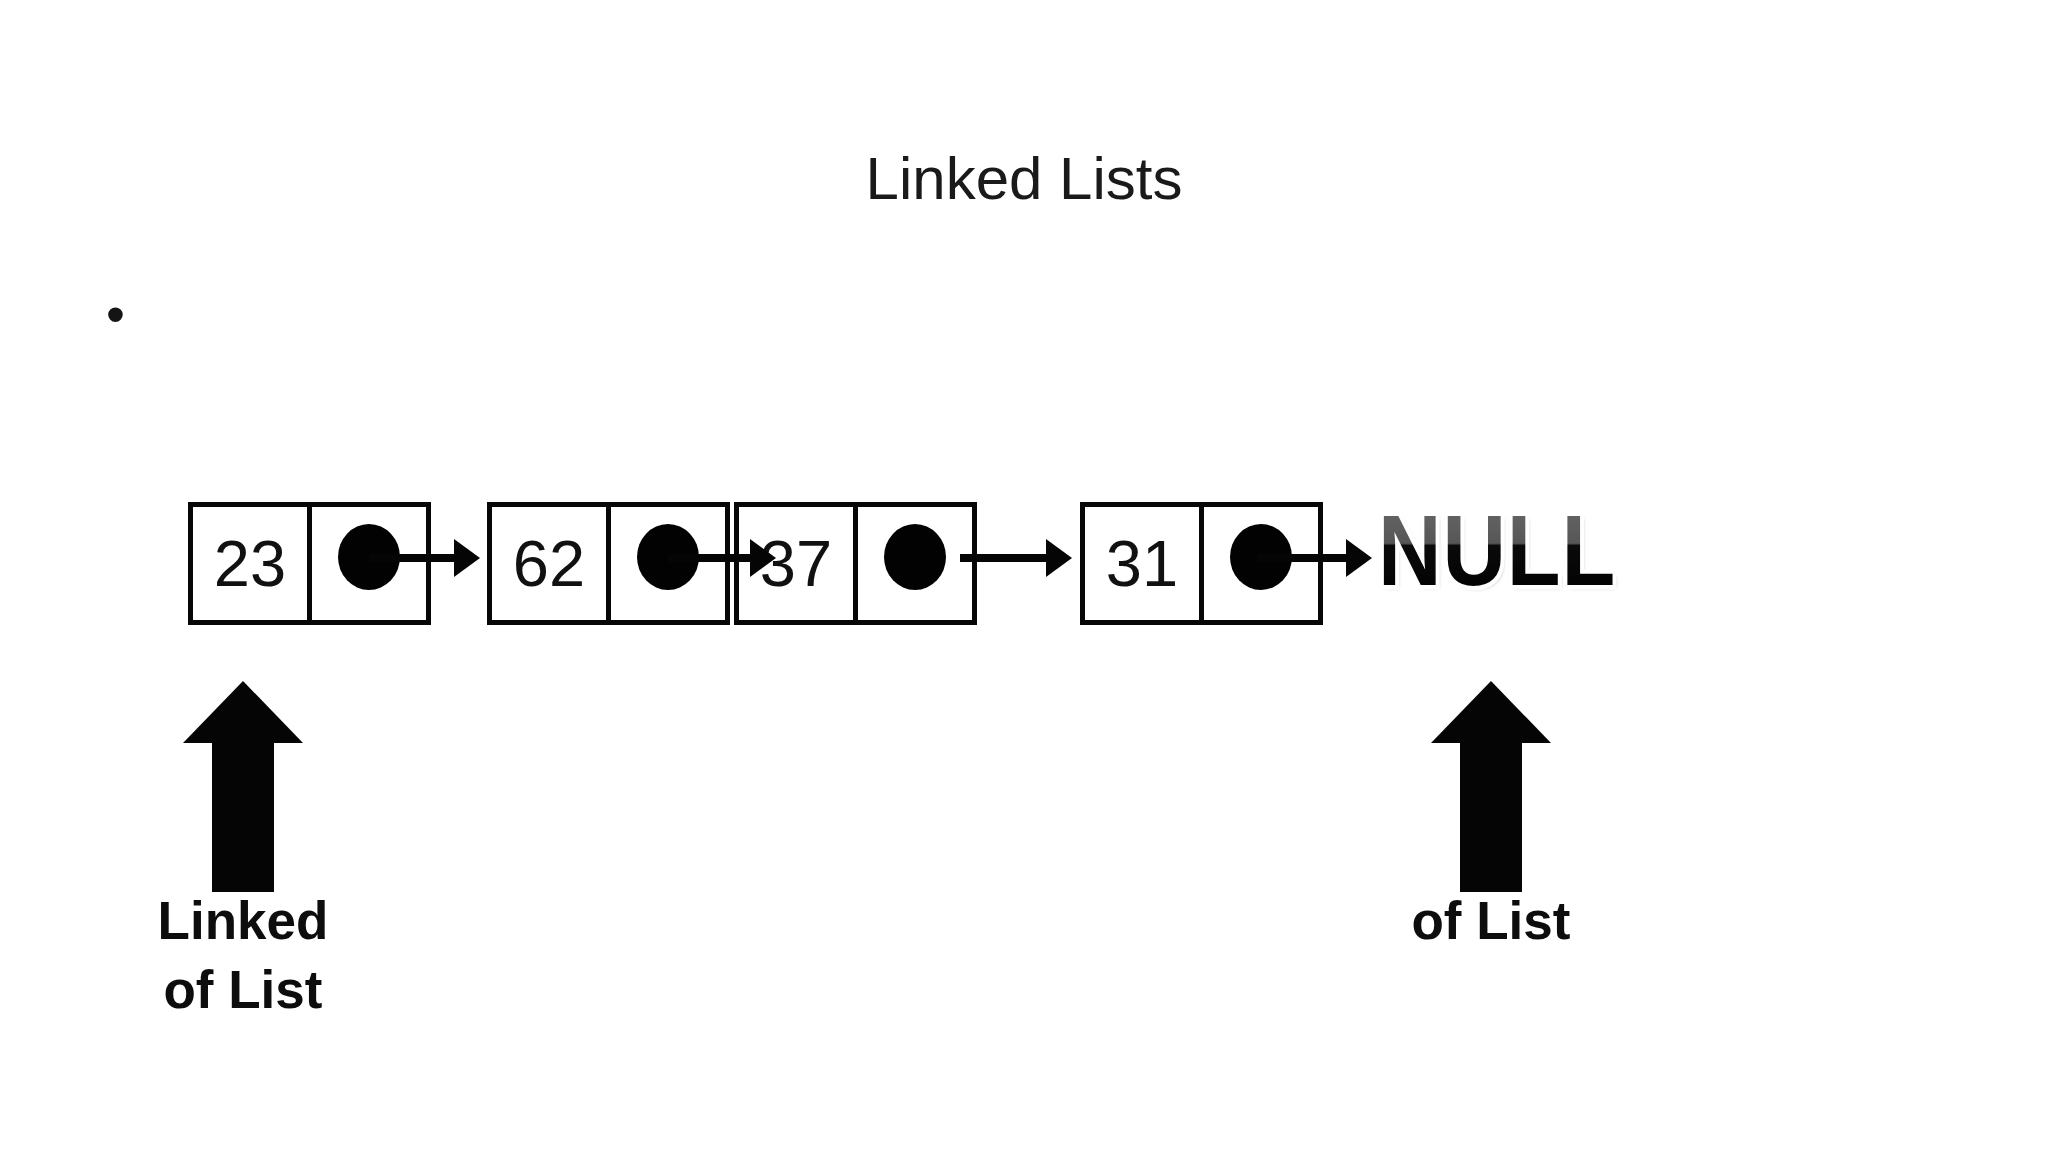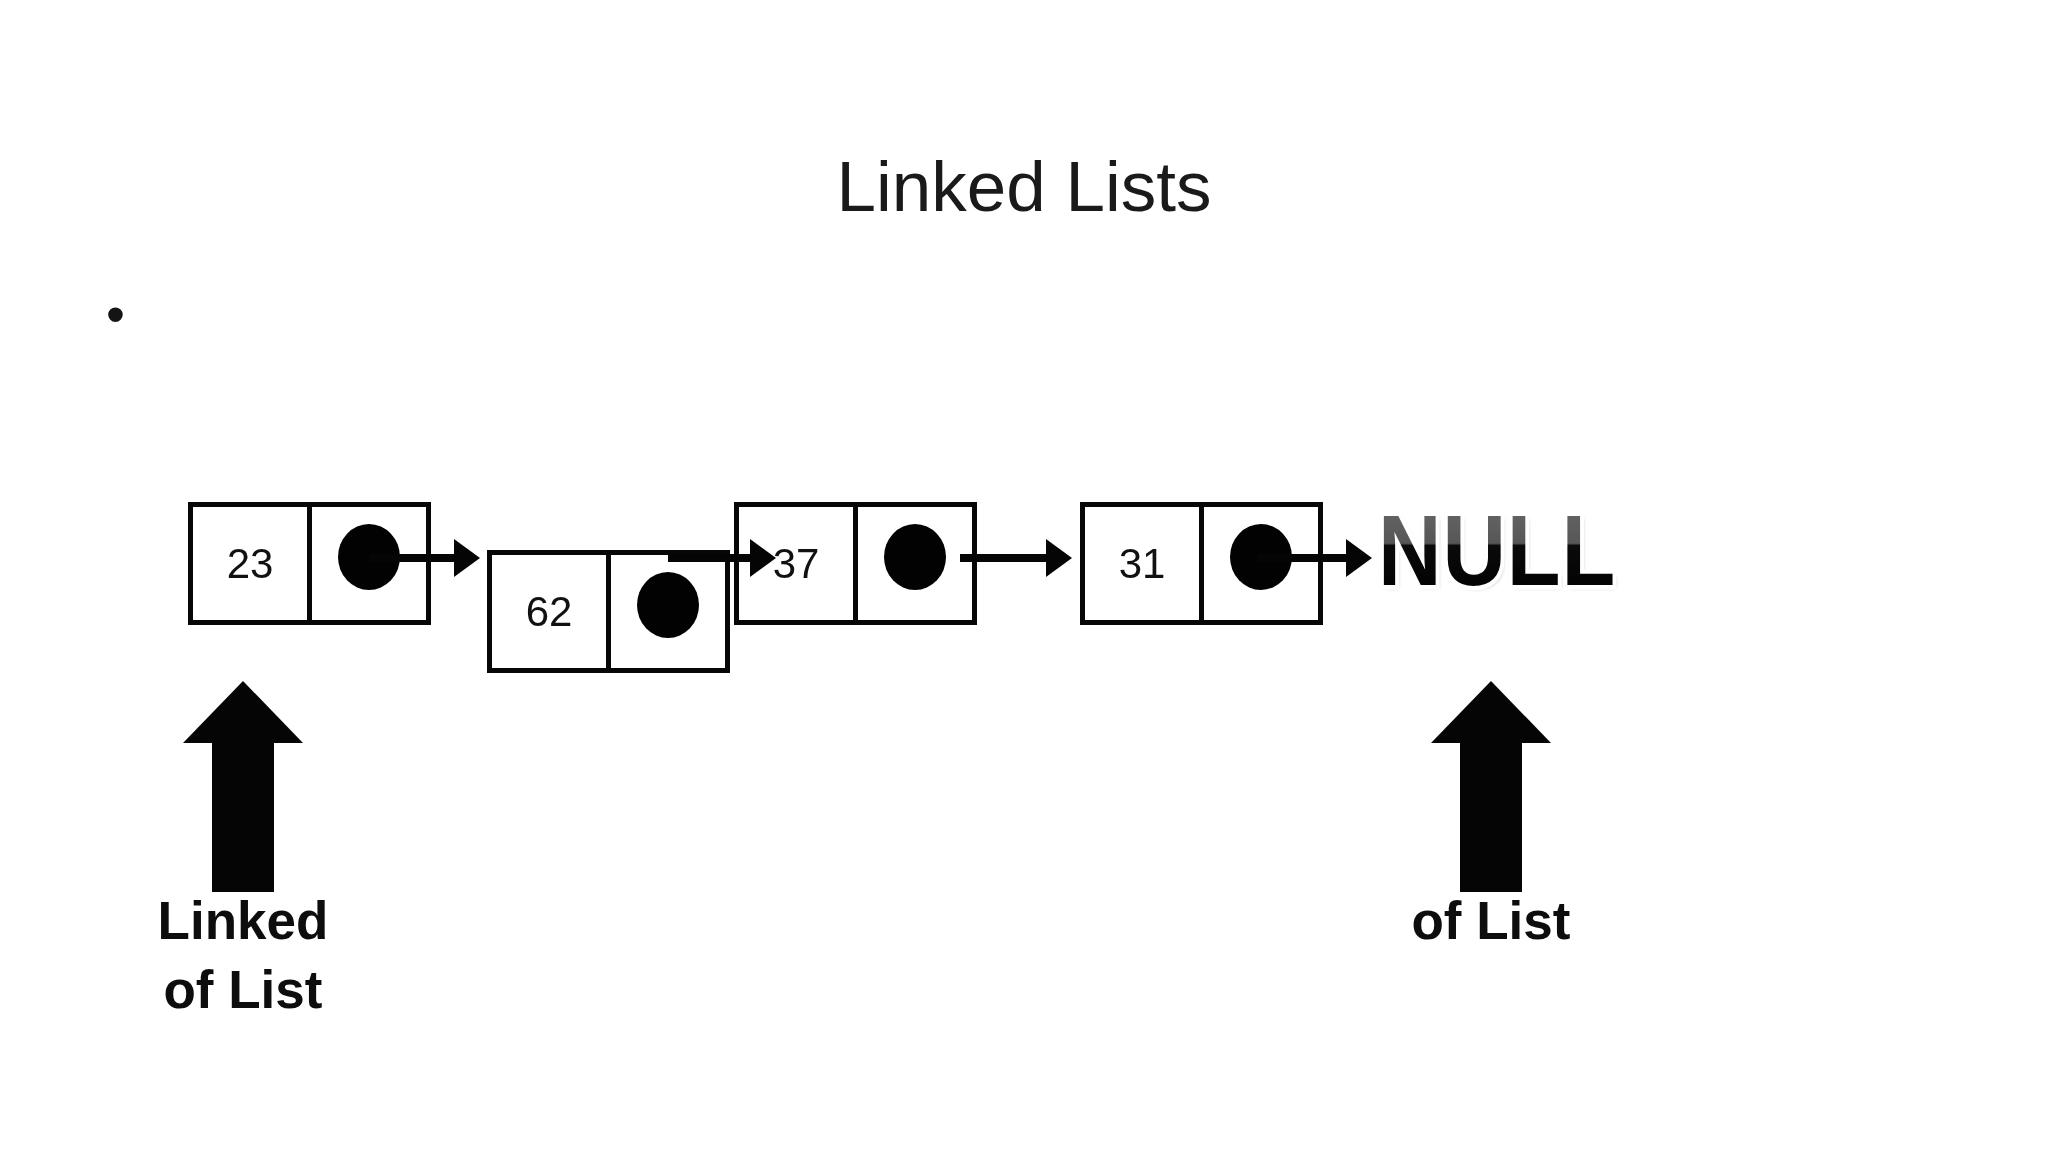--- a/index.html
+++ b/index.html
@@ -12,21 +12,21 @@
     background: #ffffff;
     overflow: hidden;
   }
 
   
   .title {
     position: absolute;
     left: 0; right: 0;
     top: 88px;
     text-align: center;
-    font-size: 71px;
+    font-size: 60px;
     line-height: 101px;
     font-weight: 400;
     color: #1a1a1a;
     letter-spacing: 0px;
   }
 
   
   .bullet-row {
     position: absolute;
     left: 106px;
@@ -48,30 +48,30 @@
     position: absolute;
     top: 502px;
     width: 243px;
     height: 123px;
     box-sizing: border-box;
     border: 5px solid #070707;
     background: #ffffff;
     display: flex;
   }
   .node-1 { left: 188px; }
-  .node-2 { left: 487px; margin-top: 48px; }
+  .node-2 { left: 487px; }
   .node-3 { left: 734px; justify-content: space-between; }
   .node-4 { left: 1080px; }
 
   .value-cell {
     flex: 1 1 50%;
     display: flex;
     align-items: center;
     justify-content: center;
-    font-size: 42px;
+    font-size: 65px;
     color: #111111;
   }
   .pointer-cell {
     flex: 1 1 50%;
     border-left: 5px solid #070707;
     display: flex;
     align-items: center;
     justify-content: center;
   }
   .pointer-dot {

